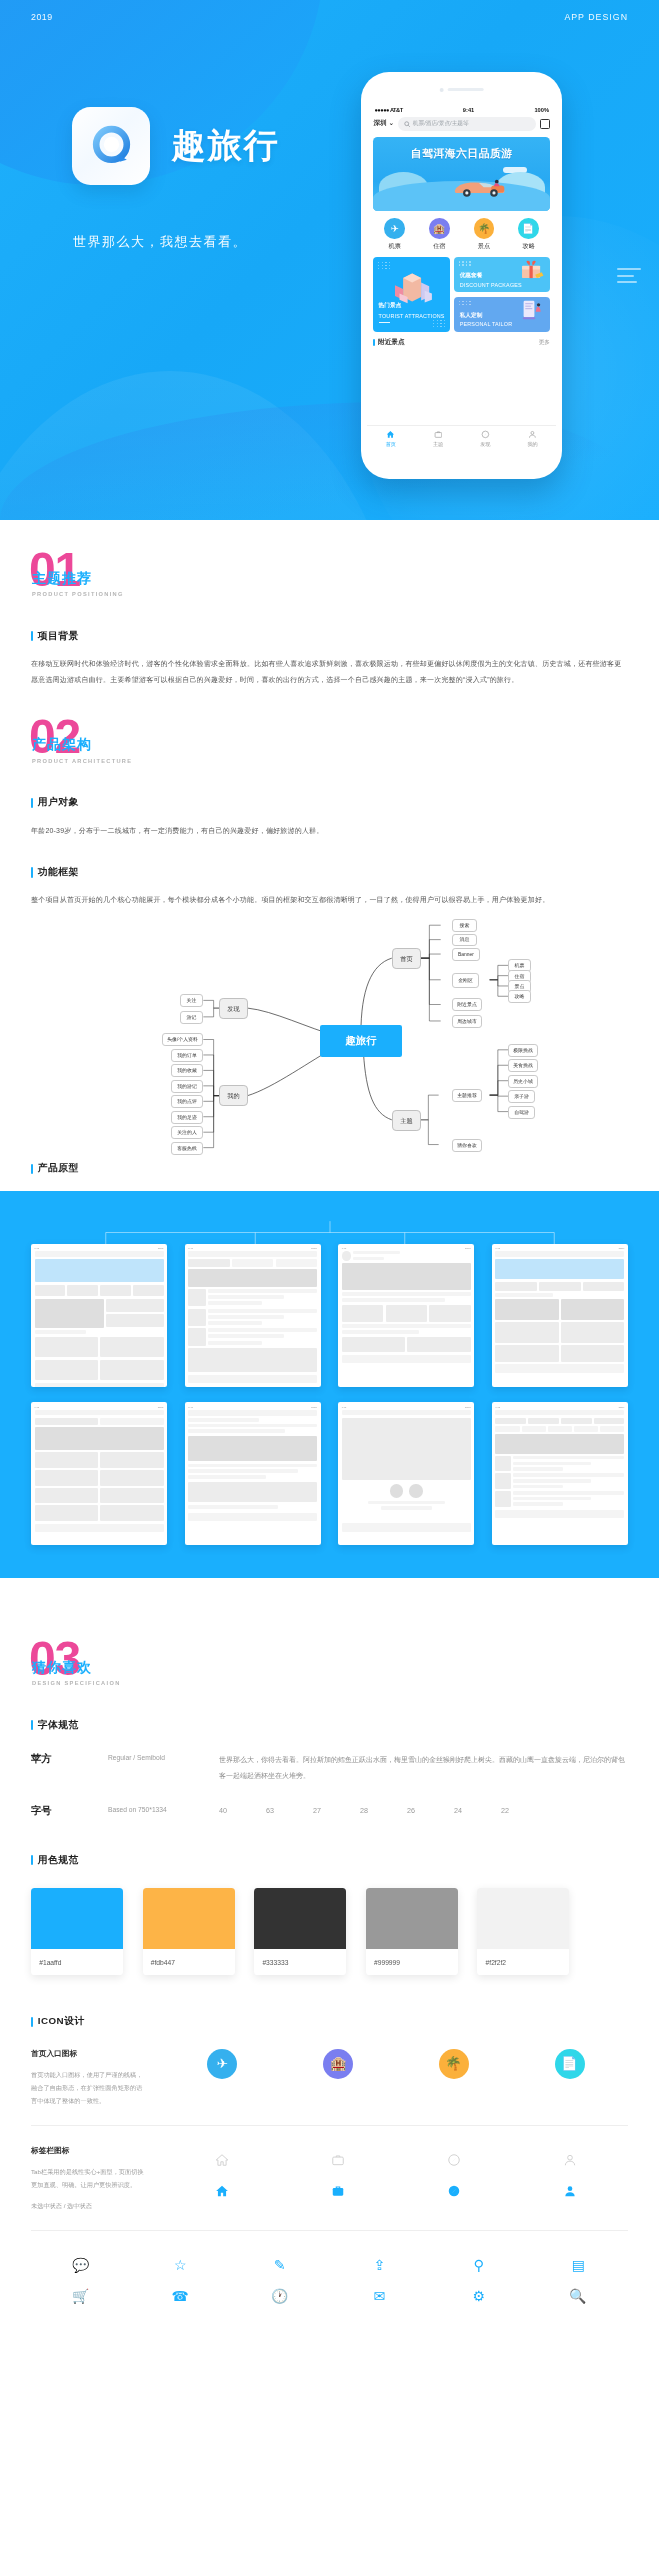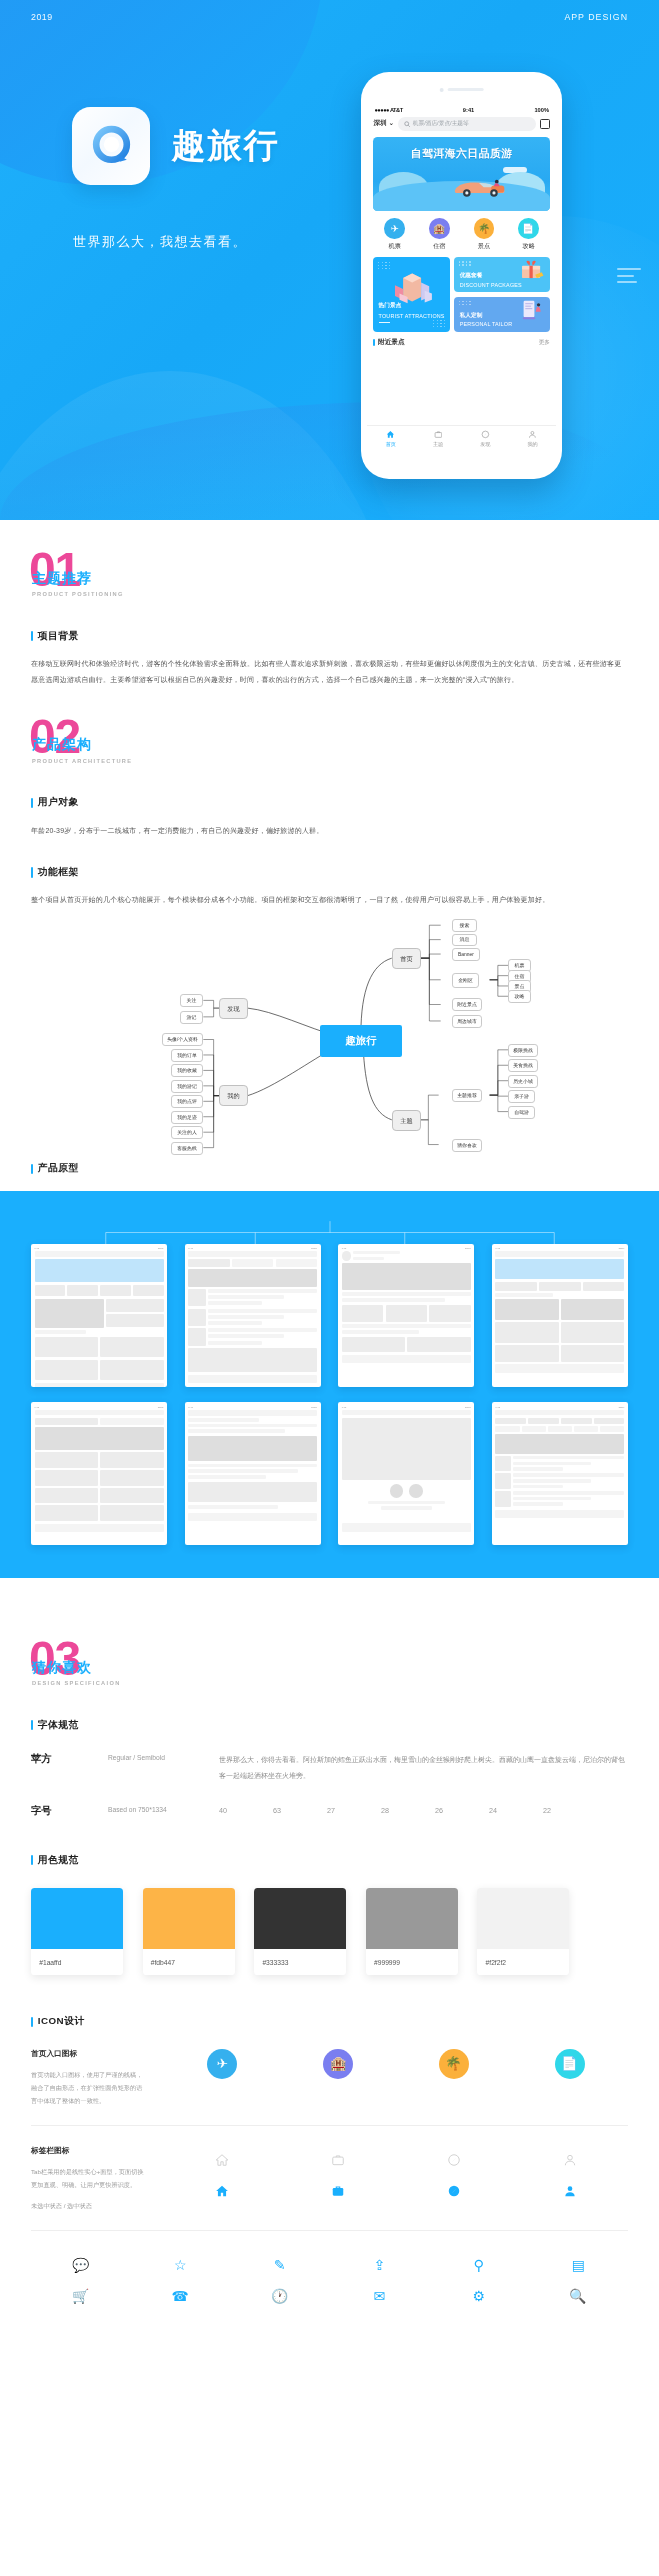--- a/index.html
+++ b/index.html
@@ -105,21 +105,21 @@
   .blk.d{background:#dedede}.blk.l{background:#f4f4f4}.blk.bl{background:#bfe4fb}
   .prow{display:flex;gap:2.1px;margin-bottom:2.1px}
   .pcol{display:flex;flex-direction:column;gap:2.1px}
   .connector{height:24px;position:relative;margin-bottom:-3.1px}
 
   
   .typerow{display:flex;align-items:flex-start;gap:0;margin-top:20.6px}
   .tycn{width:77px;font-size:10.3px;font-weight:800;color:#222}
   .tymeta{width:111px;font-size:6.7px;color:#9b9b9b;padding-top:2.1px}
   .tysample{flex:1;font-size:7px;line-height:2.2;color:#8d8d8d}
-  .sizes{display:flex;gap:16px;flex:1;padding-top:2.1px}
+  .sizes{display:flex;gap:9px;flex:1;padding-top:2.1px}
   .sizes span{width:38px;font-size:7.2px;color:#9b9b9b}
 
   
   .swatches{display:flex;gap:19.6px;margin-top:21.6px}
   .sw{width:92px;border-radius:3.6px;overflow:hidden;box-shadow:0 2.6px 8.2px rgba(0,0,0,.09);background:#fff}
   .sw .chip{height:61px}
   .sw .hex{height:26px;display:flex;align-items:center;padding-left:8.2px;font-size:6.7px;color:#555}
 
   
   .iconblock{display:flex;gap:17.5px;margin-top:17.5px;align-items:flex-start}

